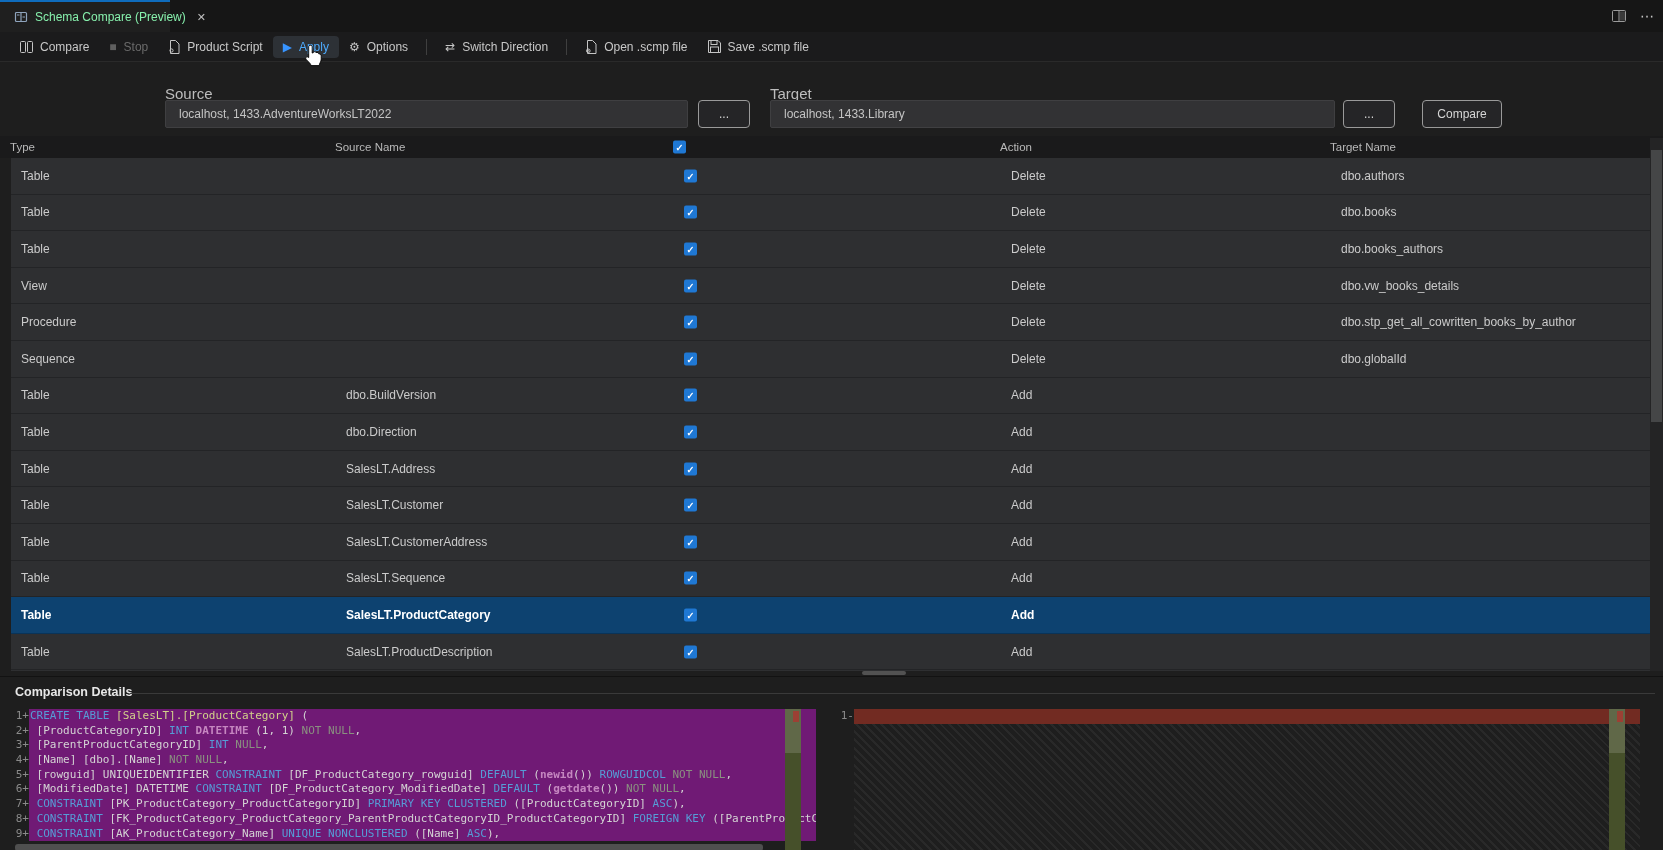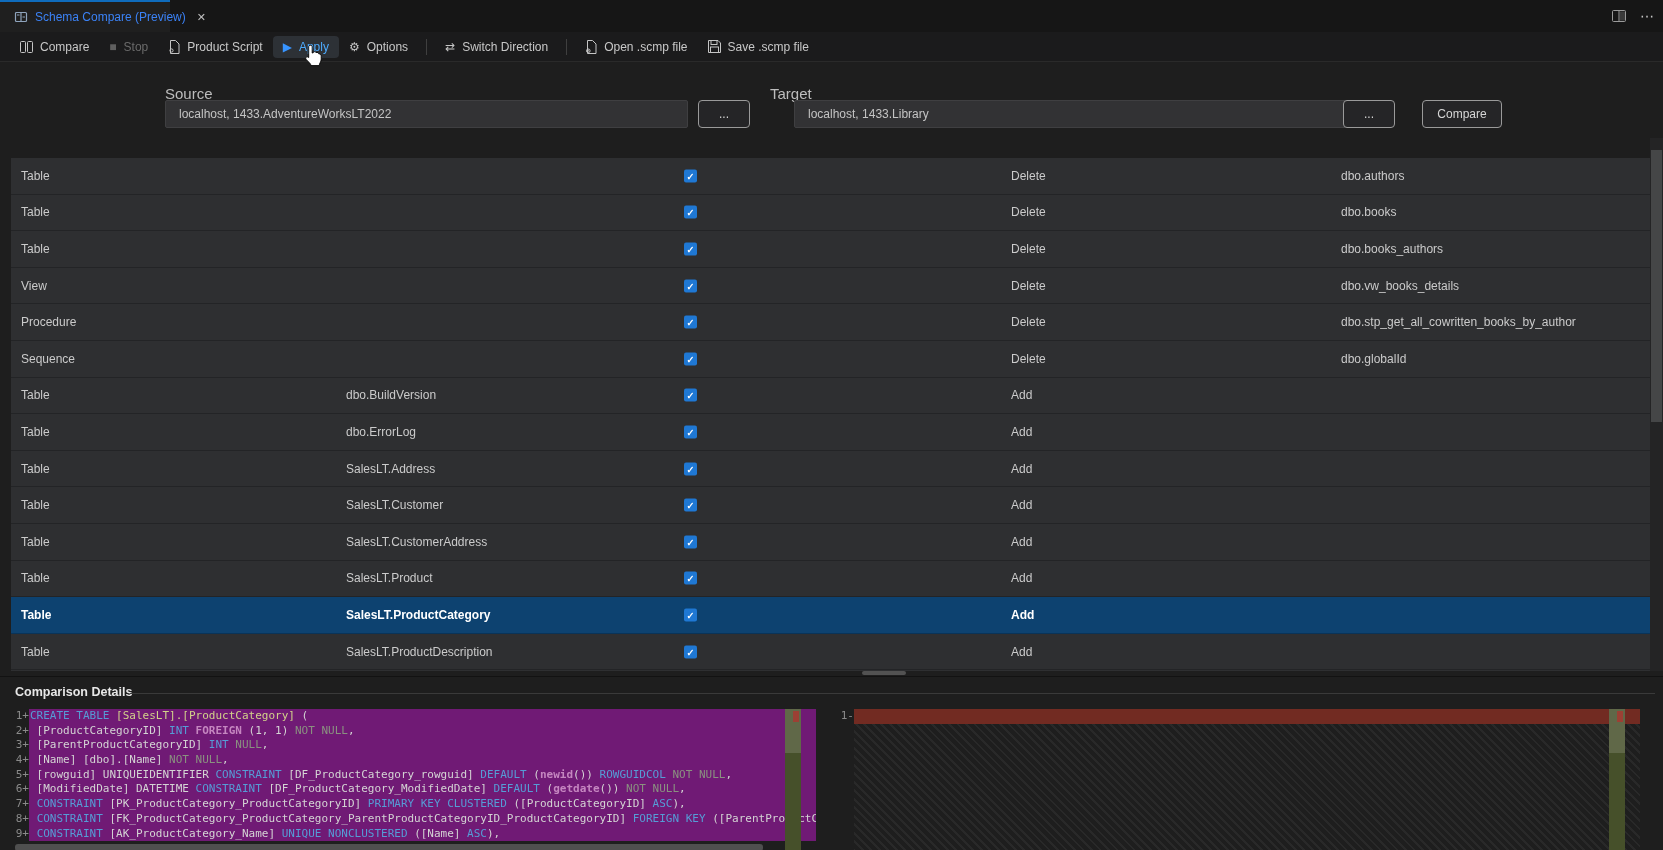--- a/index.html
+++ b/index.html
@@ -3,21 +3,21 @@
 <meta charset="utf-8">
 <style>
   html,body{margin:0;padding:0;background:#111;}
   .screen{position:relative;width:1663px;height:850px;overflow:hidden;background:#1e1e1e;
     font-family:"Liberation Sans",sans-serif;color:#c8c8c8;-webkit-font-smoothing:antialiased;}
 
   
   .titlebar{position:absolute;left:0;top:0;width:1663px;height:32px;background:#161616;}
   .tab{position:absolute;left:0;top:0;width:170px;height:32px;background:#1f1f1f;
     border-top:2px solid #0f6cbd;box-sizing:border-box;display:flex;align-items:center;gap:7px;padding-left:14px;}
-  .tab-label{font-size:12px;color:#3b82f6;white-space:nowrap;}
+  .tab-label{font-size:12px;color:#86efac;white-space:nowrap;}
   .tab-close{font-size:11px;color:#bfbfbf;margin-left:4px;cursor:pointer;}
   .win-icons{position:absolute;right:8px;top:0;height:32px;display:flex;align-items:center;gap:14px;}
   .more-icon{font-size:14px;color:#c5c5c5;letter-spacing:1px;}
 
   
   .toolbar{position:absolute;left:0;top:32px;width:1663px;height:30px;background:#1b1b1c;
     border-bottom:1px solid #2a2a2a;box-sizing:border-box;display:flex;align-items:center;padding-left:10px;}
   .tbi{display:flex;align-items:center;gap:7px;padding:4px 10px;border-radius:4px;font-size:12px;color:#c8c8c8;cursor:pointer;white-space:nowrap;}
   .tbi .glyph{font-size:12px;color:#c5c5c5;line-height:1;}
   .tbi.disabled{color:#6a6a6a;}
@@ -172,26 +172,35 @@
     </svg>
   </div>
 
   <div class="fld-label" style="left:165px;top:85px;">Source</div>
   <div class="inputbox" style="left:165px;top:100px;width:523px;">
     <span>localhost, 1433.AdventureWorksLT2022</span>
   </div>
   <div class="btn" style="left:698px;top:100px;width:52px;">...</div>
 
   <div class="fld-label" style="left:770px;top:85px;text-align:center;">Target</div>
-  <div class="inputbox" style="left:770px;top:100px;width:565px;margin-left:24px;">
+  <div class="inputbox" style="left:770px;top:100px;width:565px;">
     <span>localhost, 1433.Library</span>
   </div>
   <div class="btn" style="left:1343px;top:100px;width:52px;">...</div>
   <div class="btn" style="left:1422px;top:100px;width:80px;">Compare</div>
 
+  <div class="grid-header">
+    <div class="h c-type">Type</div>
+    <div class="h c-src">Source Name</div>
+    <div class="h" style="left:673px;">
+        <div class="cb"></div>
+      </div>
+    <div class="h c-act">Action</div>
+    <div class="h c-tgt">Target Name</div>
+  </div>
 
   <div class="grid-rows" id="grid-rows">
       <div class="grow">
       <div class="cell c-type">Table</div>
       <div class="cell c-src"></div>
       <div class="cell c-cbw">
           <div class="cb"></div>
         </div>
       <div class="cell c-act">Delete</div>
       <div class="cell c-tgt">dbo.authors</div>
@@ -245,21 +254,21 @@
       <div class="cell c-type">Table</div>
       <div class="cell c-src">dbo.BuildVersion</div>
       <div class="cell c-cbw">
           <div class="cb"></div>
         </div>
       <div class="cell c-act">Add</div>
       <div class="cell c-tgt"></div>
     </div>
       <div class="grow">
       <div class="cell c-type">Table</div>
-      <div class="cell c-src">dbo.ErrorLog</div>
+      <div class="cell c-src">dbo.Direction</div>
       <div class="cell c-cbw">
           <div class="cb"></div>
         </div>
       <div class="cell c-act">Add</div>
       <div class="cell c-tgt"></div>
     </div>
       <div class="grow">
       <div class="cell c-type">Table</div>
       <div class="cell c-src">SalesLT.Address</div>
       <div class="cell c-cbw">
@@ -281,21 +290,21 @@
       <div class="cell c-type">Table</div>
       <div class="cell c-src">SalesLT.CustomerAddress</div>
       <div class="cell c-cbw">
           <div class="cb"></div>
         </div>
       <div class="cell c-act">Add</div>
       <div class="cell c-tgt"></div>
     </div>
       <div class="grow">
       <div class="cell c-type">Table</div>
-      <div class="cell c-src">SalesLT.Product</div>
+      <div class="cell c-src">SalesLT.Sequence</div>
       <div class="cell c-cbw">
           <div class="cb"></div>
         </div>
       <div class="cell c-act">Add</div>
       <div class="cell c-tgt"></div>
     </div>
       <div class="grow selected">
       <div class="cell c-type">Table</div>
       <div class="cell c-src">SalesLT.ProductCategory</div>
       <div class="cell c-cbw">
@@ -318,21 +327,21 @@
   <div class="vsb-track"></div>
   <div class="vsb-thumb"></div>
   <div class="sash-dash"></div>
 
   <div class="details">
     <div class="details-title">Comparison Details</div>
     <div class="details-rule"></div>
 
     <div class="diff-left code" id="diff-left-lines">
         <div class="dline"><span class="dnum">1+</span><span class="dcode"><span class="tok-kw">CREATE TABLE </span><span class="tok-tbl">[SalesLT].[ProductCategory] </span><span class="tok-df">(</span></span></div>
-        <div class="dline"><span class="dnum">2+</span><span class="dcode"><span class="tok-df"> [ProductCategoryID] </span><span class="tok-kw">INT </span><span class="tok-fn">FOREIGN </span><span class="tok-df">(1, 1) </span><span class="tok-dim">NOT NULL</span><span class="tok-df">,</span></span></div>
+        <div class="dline"><span class="dnum">2+</span><span class="dcode"><span class="tok-df"> [ProductCategoryID] </span><span class="tok-kw">INT </span><span class="tok-fn">DATETIME </span><span class="tok-df">(1, 1) </span><span class="tok-dim">NOT NULL</span><span class="tok-df">,</span></span></div>
         <div class="dline"><span class="dnum">3+</span><span class="dcode"><span class="tok-df"> [ParentProductCategoryID] </span><span class="tok-kw">INT </span><span class="tok-dim">NULL</span><span class="tok-df">,</span></span></div>
         <div class="dline"><span class="dnum">4+</span><span class="dcode"><span class="tok-df"> [Name] [dbo].[Name] </span><span class="tok-dim">NOT NULL</span><span class="tok-df">,</span></span></div>
         <div class="dline"><span class="dnum">5+</span><span class="dcode"><span class="tok-df"> [rowguid] UNIQUEIDENTIFIER </span><span class="tok-kw">CONSTRAINT </span><span class="tok-df">[DF_ProductCategory_rowguid] </span><span class="tok-kw">DEFAULT </span><span class="tok-df">(</span><span class="tok-fn">newid</span><span class="tok-df">()) </span><span class="tok-kw">ROWGUIDCOL </span><span class="tok-dim">NOT NULL</span><span class="tok-df">,</span></span></div>
         <div class="dline"><span class="dnum">6+</span><span class="dcode"><span class="tok-df"> [ModifiedDate] DATETIME </span><span class="tok-kw">CONSTRAINT </span><span class="tok-df">[DF_ProductCategory_ModifiedDate] </span><span class="tok-kw">DEFAULT </span><span class="tok-df">(</span><span class="tok-fn">getdate</span><span class="tok-df">()) </span><span class="tok-dim">NOT NULL</span><span class="tok-df">,</span></span></div>
         <div class="dline"><span class="dnum">7+</span><span class="dcode"><span class="tok-df"> </span><span class="tok-kw">CONSTRAINT </span><span class="tok-df">[PK_ProductCategory_ProductCategoryID] </span><span class="tok-kw">PRIMARY KEY CLUSTERED </span><span class="tok-df">([ProductCategoryID] </span><span class="tok-kw">ASC</span><span class="tok-df">),</span></span></div>
         <div class="dline"><span class="dnum">8+</span><span class="dcode"><span class="tok-df"> </span><span class="tok-kw">CONSTRAINT </span><span class="tok-df">[FK_ProductCategory_ProductCategory_ParentProductCategoryID_ProductCategoryID] </span><span class="tok-kw">FOREIGN KEY </span><span class="tok-df">([ParentProductCategoryID]</span></span></div>
         <div class="dline"><span class="dnum">9+</span><span class="dcode"><span class="tok-df"> </span><span class="tok-kw">CONSTRAINT </span><span class="tok-df">[AK_ProductCategory_Name] </span><span class="tok-kw">UNIQUE NONCLUSTERED </span><span class="tok-df">([Name] </span><span class="tok-kw">ASC</span><span class="tok-df">),</span></span></div>
       </div>
 
     <div class="diff-right code">

